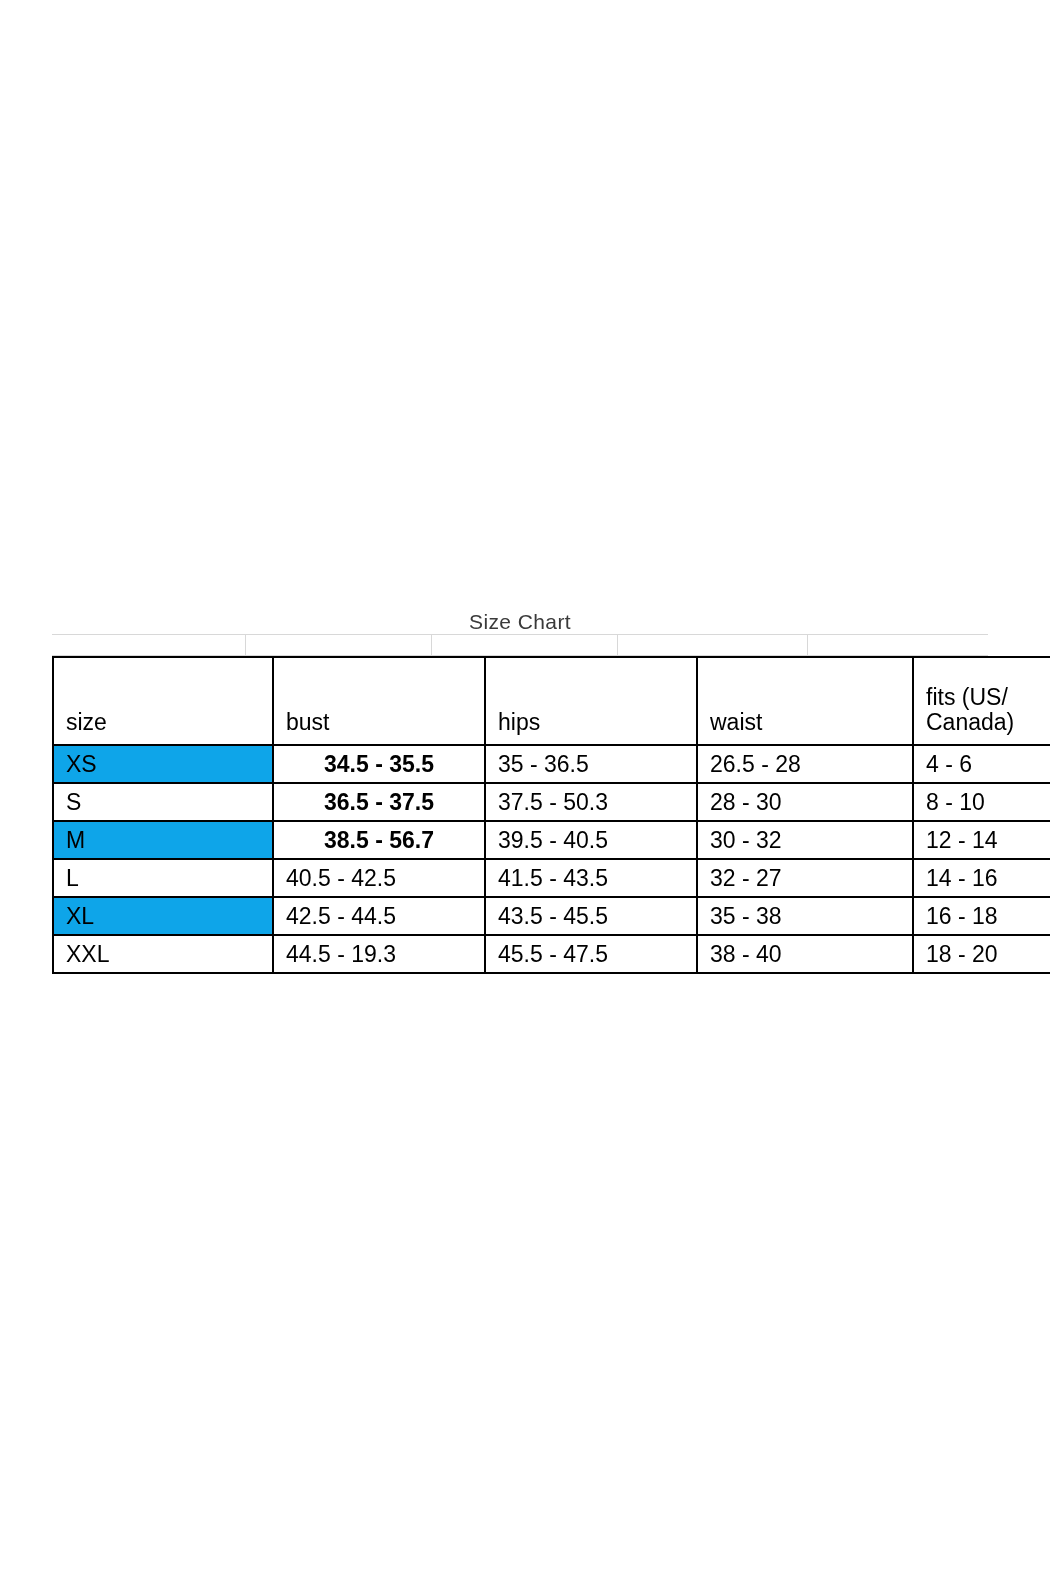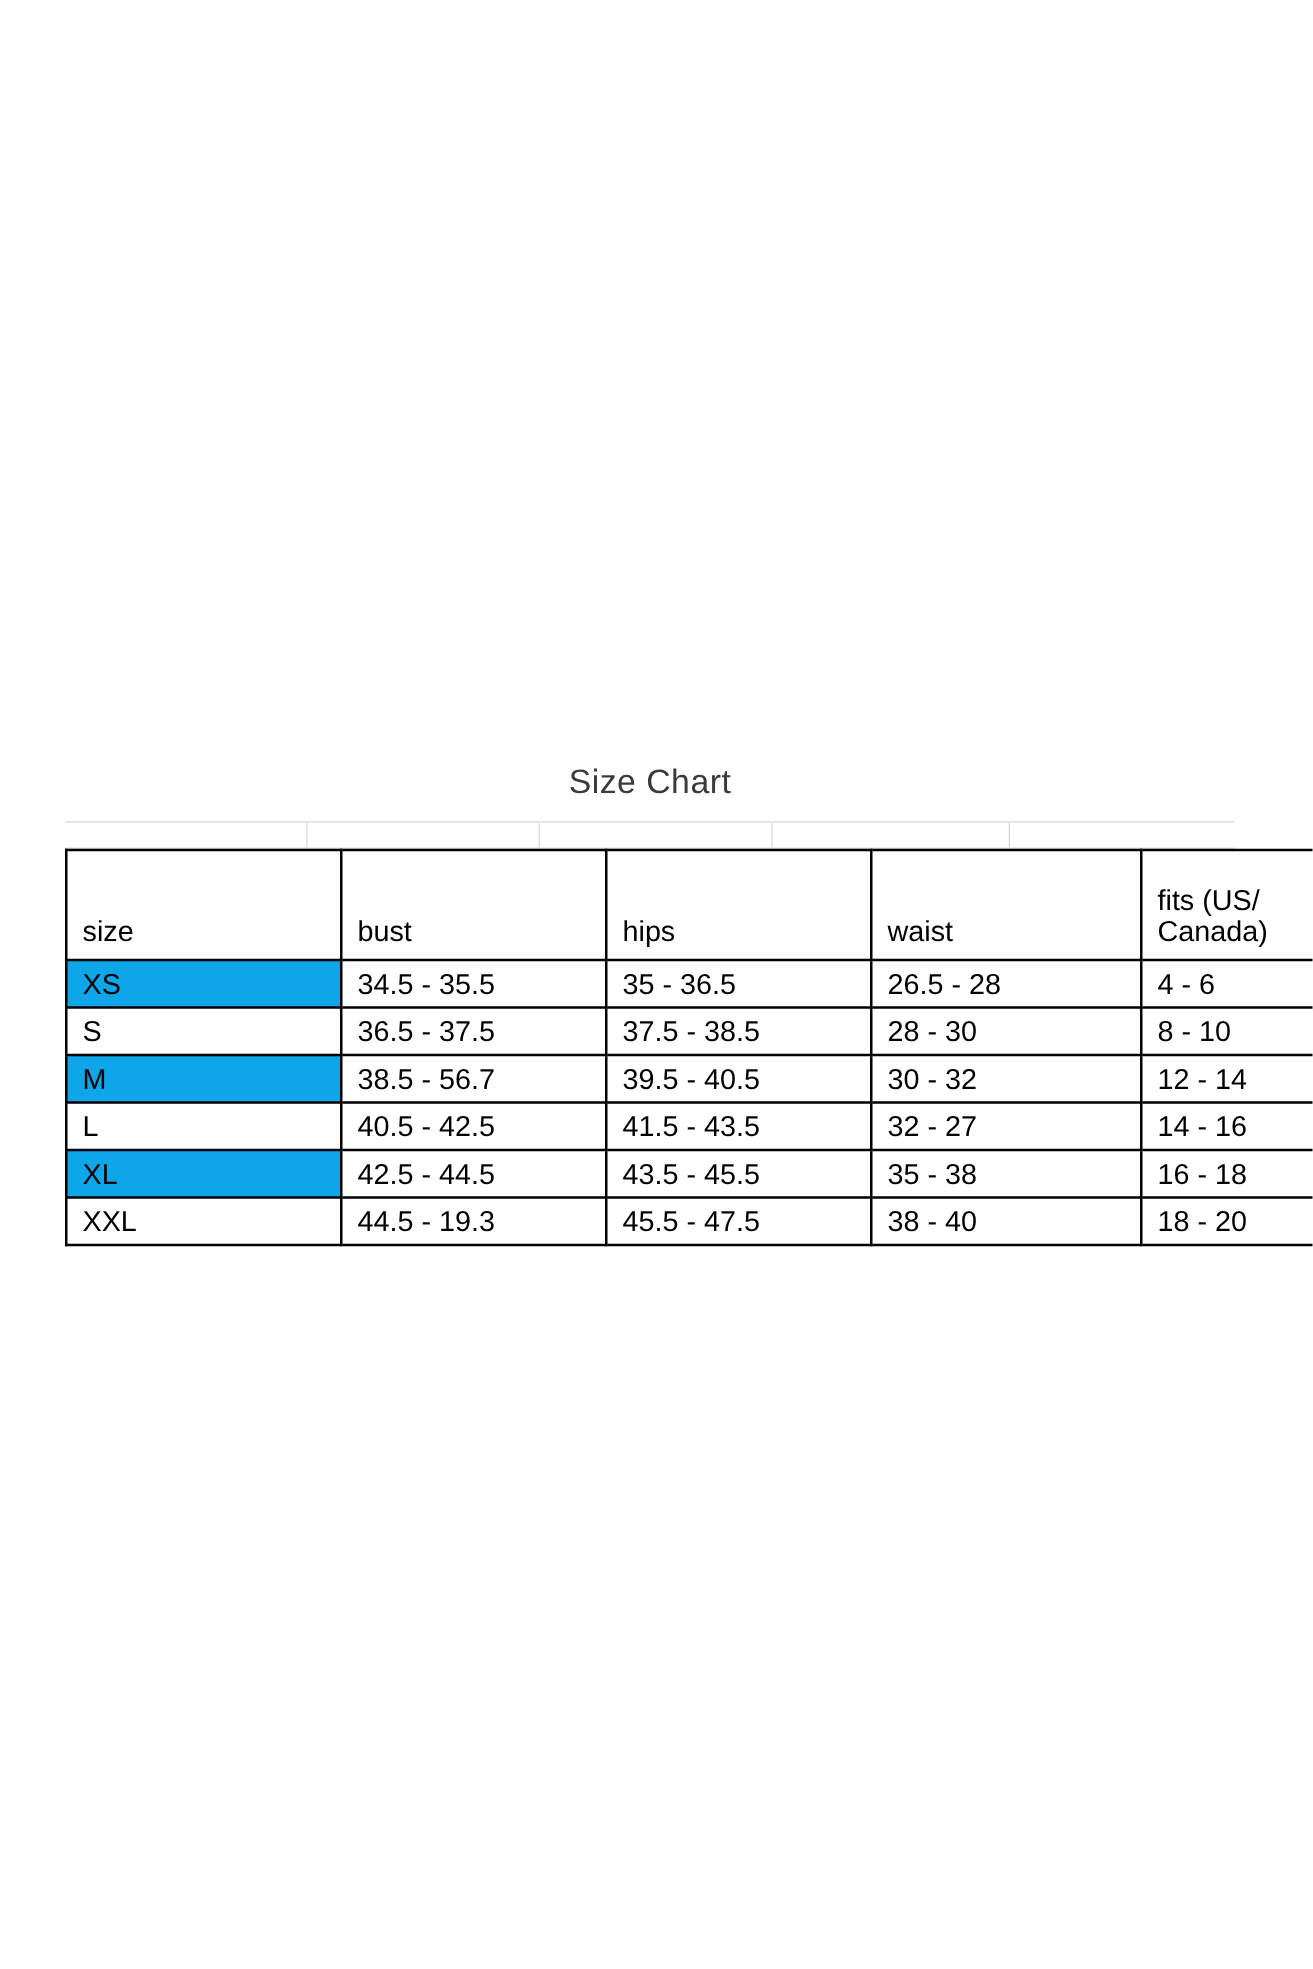--- a/index.html
+++ b/index.html
@@ -26,24 +26,23 @@
 
   .chart-wrap {
     position: absolute;
     left: 52px;
     top: 610px;
     width: 936px;
   }
 
   .chart-title {
     text-align: center;
-    font-size: 27px;
+    font-size: 21px;
     color: #3a3a3a;
     letter-spacing: 0.4px;
-    margin-bottom: 16px;
     font-family: "Liberation Sans", sans-serif;
   }
 
   
   .top-band {
     display: flex;
     height: 22px;
     border-top: 1px solid #d8d8d8;
     border-bottom: 1px solid #d8d8d8;
     box-sizing: border-box;
@@ -84,21 +83,21 @@
   tr.shaded td.size-cell {
     background: #0ea5e9;
   }
 
   td.size-cell { width: 194px; }
   td.bust-cell { width: 186px; border-radius: 21px; }
   td.hips-cell { width: 186px; }
   td.waist-cell { width: 190px; margin-left: 16px; }
   td.fits-cell  { width: 180px; }
 
-  .bold-val { font-weight: 400; }
+  .bold-val { font-weight: 700; text-align: center; }
 </style>
 </head>
 <body>
 
 <div class="sheet">
 
   <div class="chart-wrap">
 
     <div class="chart-title">Size Chart</div>
 
@@ -127,21 +126,21 @@
           <td class="size-cell">XS</td>
           <td class="bust-cell bold-val">34.5  -  35.5</td>
           <td class="hips-cell">35  -  36.5</td>
           <td class="waist-cell">26.5  -  28</td>
           <td class="fits-cell">4  -  6</td>
         </tr>
 
         <tr>
           <td class="size-cell">S</td>
           <td class="bust-cell bold-val">36.5  -  37.5</td>
-          <td class="hips-cell">37.5  -  38.5</td>
+          <td class="hips-cell">37.5  -  50.3</td>
           <td class="waist-cell">28  -  30</td>
           <td class="fits-cell">8  -  10</td>
         </tr>
 
         <tr class="shaded">
           <td class="size-cell">M</td>
           <td class="bust-cell bold-val">38.5  -  56.7</td>
           <td class="hips-cell">39.5  -  40.5</td>
           <td class="waist-cell">30  -  32</td>
           <td class="fits-cell">12  -  14</td>

